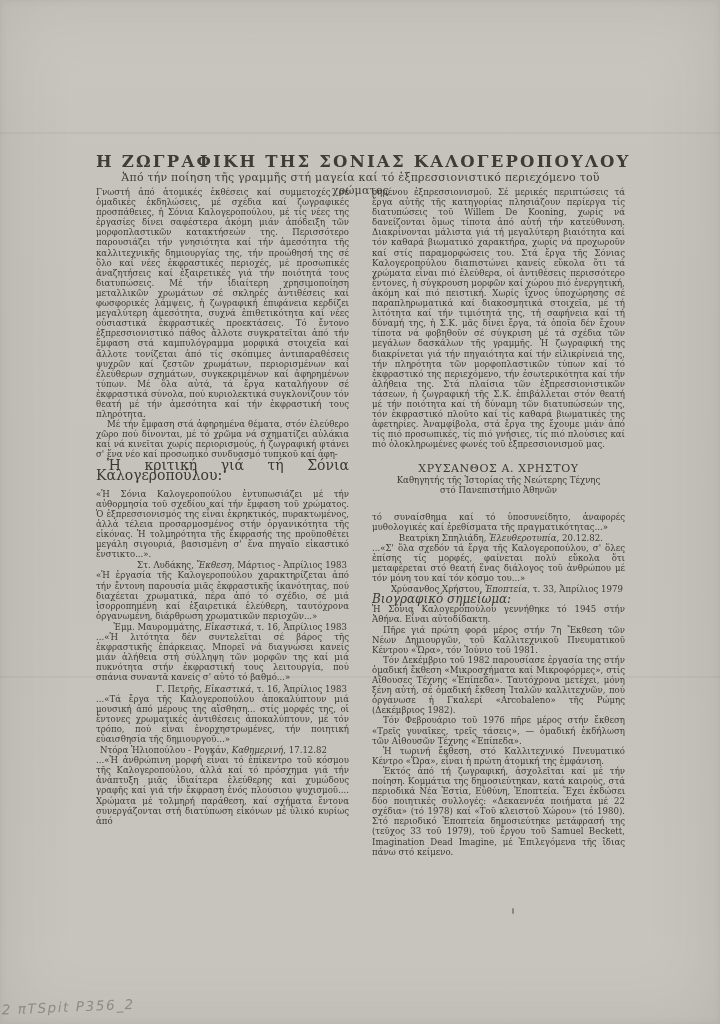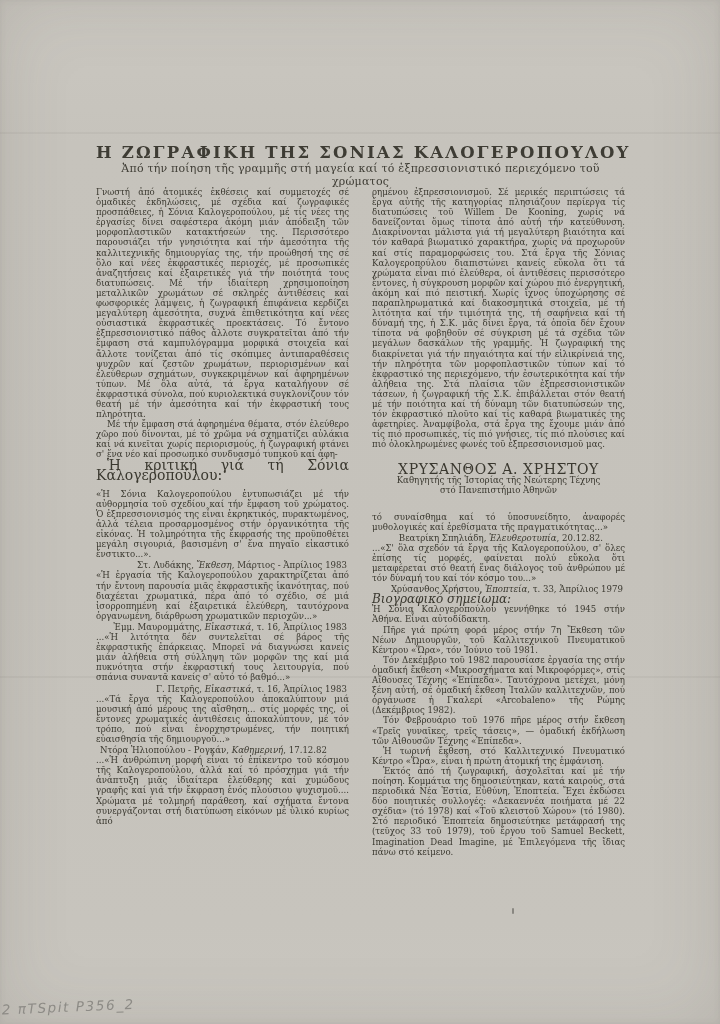--- a/index.html
+++ b/index.html
@@ -13,39 +13,39 @@
     position:absolute;inset:0;
     background:linear-gradient(180deg,#cac7c0 0%,#c6c3bc 14%,#c5c2bb 55%,#c7c4bd 90%,#c9c6bf 100%);
   }
   .paper::after{
     content:"";position:absolute;inset:0;pointer-events:none;
     box-shadow:inset 0 0 70px rgba(92,90,82,.16), inset 0 0 6px rgba(92,90,82,.10);
   }
   .crease{position:absolute;left:0;right:0;height:2px;background:rgba(118,116,108,.08);}
   .crease.c1{top:132px;} .crease.c2{top:676px;}
 
-  .header{position:absolute;top:143px;left:96px;width:529px;text-align:center;}
+  .header{position:absolute;top:152px;left:96px;width:529px;text-align:center;}
   .title{
     font-size:16.5px;font-weight:bold;letter-spacing:2.2px;color:#3e3c34;white-space:nowrap;
   }
   .subtitle{font-size:11px;font-weight:normal;letter-spacing:.2px;color:#3e3c34;}
 
   .cols{position:absolute;top:187px;left:96px;width:529px;display:flex;gap:23px;}
   .col{width:258px;font-size:8.6px;line-height:10.1px;text-align:justify;}
   .col p{margin:0;}
   p.indent{text-indent:11px;}
   .critique-heading{margin-top:42px;text-indent:11px;font-size:14px;}
   .bio-heading{font-style:italic;margin-top:11px;font-size:12px;}
   .quote{margin-top:10px;}
   .quote.first{margin-top:9px;}
   .attr{text-align:right;margin-top:1px;padding-right:2px;}
   .attr.center{padding-right:22px;}
   .attr i{font-style:italic;}
   .sig{margin-top:15px;margin-bottom:17px;text-align:center;}
-  .sig-name{font-size:14px;letter-spacing:.6px;}
+  .sig-name{font-size:11px;letter-spacing:.6px;}
   .sig-role{font-size:8.6px;line-height:10px;}
   .bio p{margin:0;}
   .bio p.indent{text-indent:11px;}
 
   .handwriting{
     position:absolute;left:-8px;bottom:6px;
     font-family:"DejaVu Sans","Liberation Sans",sans-serif;
     font-style:italic;font-size:13.5px;letter-spacing:1.6px;
     color:#8d8b86;transform:rotate(-2.5deg);transform-origin:left bottom;
     white-space:nowrap;
@@ -93,21 +93,21 @@
 
     <div class="sig">
       <div class="sig-name">ΧΡΥΣΑΝΘΟΣ Α. ΧΡΗΣΤΟΥ</div>
       <div class="sig-role">Καθηγητής τῆς Ἱστορίας τῆς Νεώτερης Τέχνης</div>
       <div class="sig-role">στό Πανεπιστήμιο Ἀθηνῶν</div>
     </div>
 
     <p>τό συναίσθημα καί τό ὑποσυνείδητο, ἀναφορές μυθολογικές καί ἐρεθίσματα τῆς πραγματικότητας...»</p>
     <div class="attr center"><span>Βεατρίκη Σπηλιάδη, </span><i>Ἐλευθεροτυπία</i><span>, 20.12.82.</span></div>
 
-    <p class="quote">...«Σ' ὅλα σχεδόν τά ἔργα τῆς Καλογεροπούλου, σ' ὅλες ἐπίσης τίς μορφές, φαίνεται πολύ εὔκολα ὅτι μεταφέρεται στό θεατή ἕνας διάλογος τοῦ ἀνθρώπου μέ τόν δύναμή του καί τόν κόσμο του...»</p>
+    <p class="quote">...«Σ' ὅλα σχεδόν τά ἔργα τῆς Καλογεροπούλου, σ' ὅλες ἐπίσης τίς μορφές, φαίνεται πολύ εὔκολα ὅτι μεταφέρεται στό θεατή ἕνας διάλογος τοῦ ἀνθρώπου μέ τόν μόνη του καί τόν κόσμο του...»</p>
     <div class="attr"><span>Χρύσανθος Χρήστου, </span><i>Ἐποπτεία</i><span>, τ. 33, Ἀπρίλιος 1979</span></div>
 
     <p class="bio-heading">Βιογραφικό σημείωμα:</p>
 
     <div class="bio">
       <p>Ἡ Σόνια Καλογεροπούλου γεννήθηκε τό 1945 στήν Ἀθήνα. Εἶναι αὐτοδίδακτη.</p>
       <p class="indent">Πῆρε γιά πρώτη φορά μέρος στήν 7η Ἔκθεση τῶν Νέων Δημιουργῶν, τοῦ Καλλιτεχνικοῦ Πνευματικοῦ Κέντρου «Ὥρα», τόν Ἰούνιο τοῦ 1981.</p>
       <p class="indent">Τόν Δεκέμβριο τοῦ 1982 παρουσίασε ἐργασία της στήν ὁμαδική ἔκθεση «Μικροσχήματα καί Μικροφόρμες», στίς Αἴθουσες Τέχνης «Ἐπίπεδα». Ταυτόχρονα μετέχει, μόνη ξένη αὐτή, σέ ὁμαδική ἔκθεση Ἰταλῶν καλλιτεχνῶν, πού ὀργάνωσε ἡ Γκαλερί «Arcobaleno» τῆς Ρώμης (Δεκέμβριος 1982).</p>
       <p class="indent">Τόν Φεβρουάριο τοῦ 1976 πῆρε μέρος στήν ἔκθεση «Τρεῖς γυναῖκες, τρεῖς τάσεις», — ὁμαδική ἐκδήλωση τῶν Αἰθουσῶν Τέχνης «Ἐπίπεδα».</p>
       <p class="indent">Ἡ τωρινή ἔκθεση, στό Καλλιτεχνικό Πνευματικό Κέντρο «Ὥρα», εἶναι ἡ πρώτη ἀτομική της ἐμφάνιση.</p>

